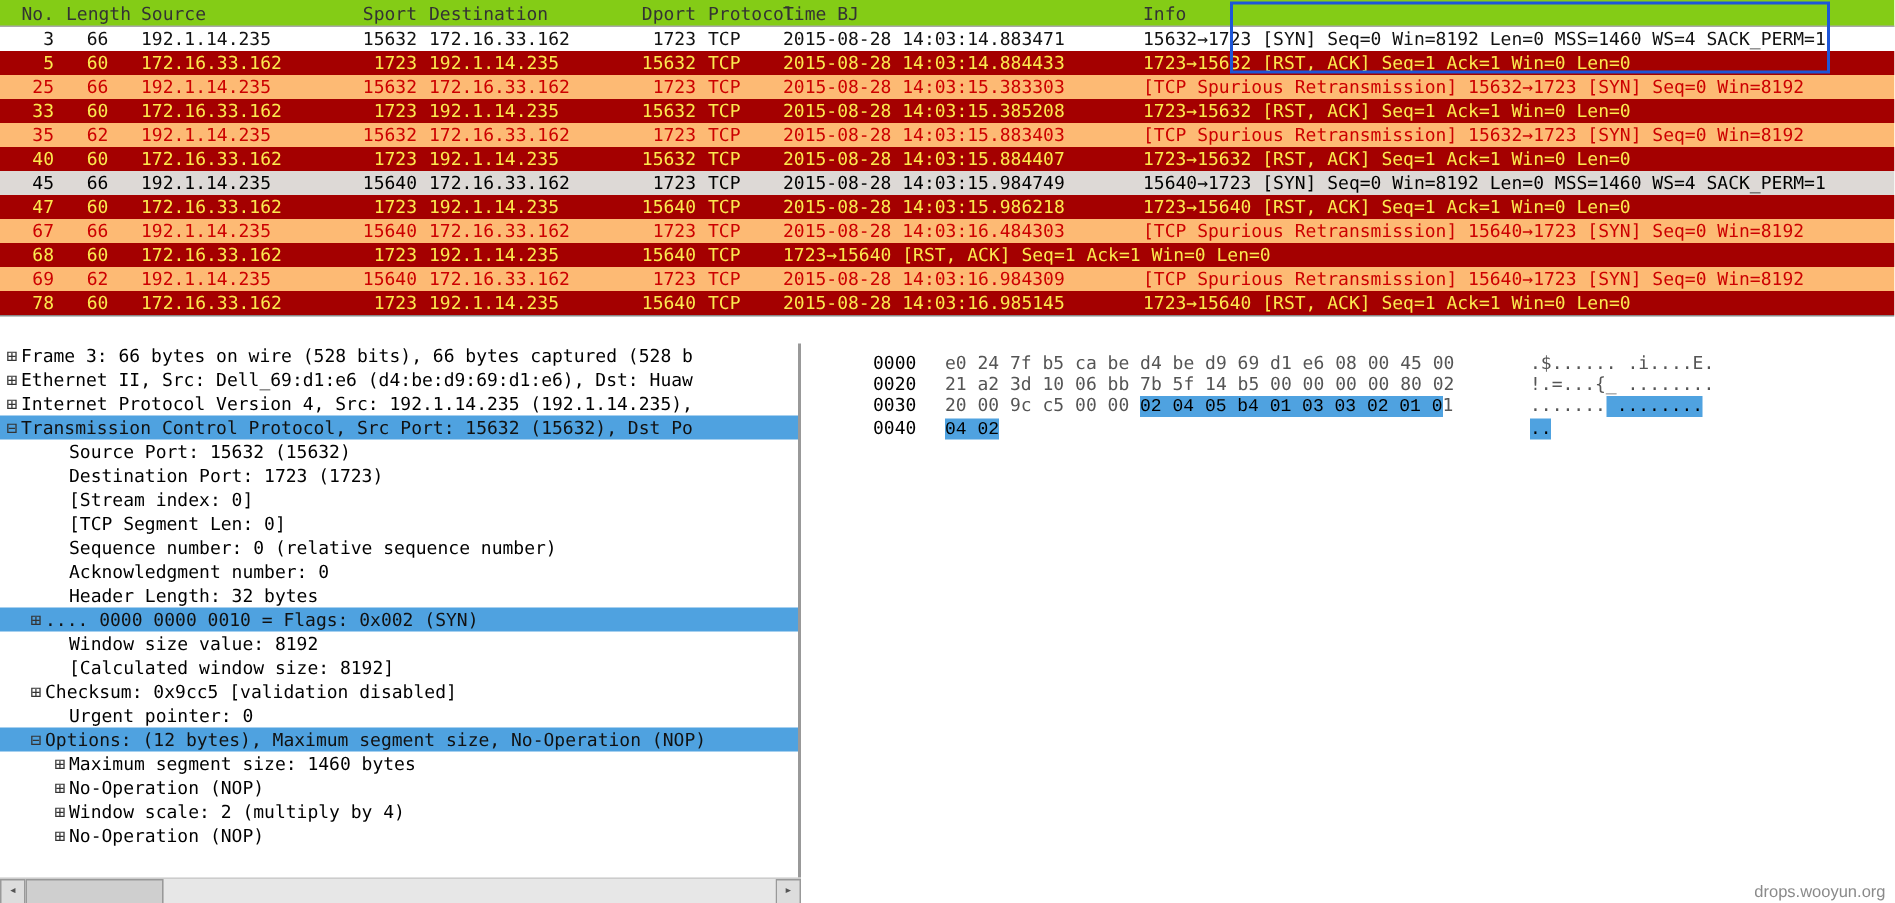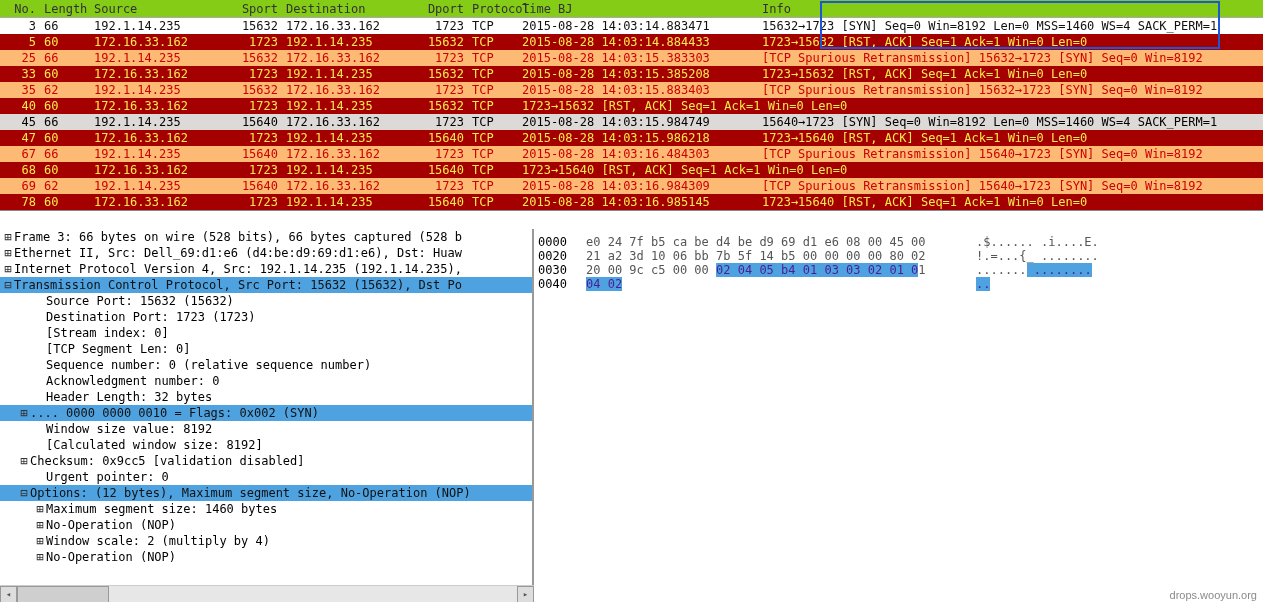--- a/index.html
+++ b/index.html
@@ -3,45 +3,45 @@
 <meta charset="utf-8">
 <style>
 * { margin:0; padding:0; box-sizing:border-box; }
 body { font-family:"Lucida Console",Consolas,monospace; font-size:12px; background:#fff; width:1263px; height:602px; overflow:hidden; position:relative; }
 .packet-list { border-bottom:1px solid #888; }
 .hdr-row { display:flex; background:#84cc16; border-bottom:1px solid #aaa; height:18px; }
 .hdr-row > div { padding:2px 4px; color:#333; }
 .data-row { display:flex; height:16px; align-items:center; white-space:nowrap; }
 .data-row > div { padding:1px 4px; overflow:hidden; }
 .c-no    { width:40px; text-align:right; padding-right:8px; }
-.c-len   { width:50px; text-align:left; padding-right:6px; }
+.c-len   { width:50px; text-align:center; padding-right:6px; }
 .c-src   { width:130px; }
 .c-sport { width:62px; text-align:right; padding-right:6px; }
 .c-dst   { width:130px; }
 .c-dport { width:56px; text-align:right; padding-right:6px; }
 .c-proto { width:50px; }
 .c-time  { width:240px; }
 .c-info  { flex:1; }
 .row-red   { background:#a40000; color:#fce94f; }
 .row-dark  { background:#fdba74; color:#cc0000; }
 .row-gray  { background:#ddd9d6; color:#000000; }
 .row-white { background:#fff; color:#111; }
 .blue-box { position:absolute; border:2px solid #1d56d8; pointer-events:none; }
 .panes { display:flex; height:370px; }
 .tree-pane { width:534px; border-right:2px solid #999; overflow:hidden; position:relative; background:#fff; }
-.hex-pane  { flex:1; padding:6px 4px; background:#fff; overflow:hidden; }
+.hex-pane  { flex:1; padding:6px 4px; background:#fff; overflow:hidden;margin-left:44px; }
 .tree-line { padding:1px 0 1px 6px; white-space:nowrap; display:flex; }
 .tree-line .tw { display:inline-block; width:12px; text-align:center; color:#333; }
 .hl { background:#4fa2e0; color:#111; }
 .indent0{padding-left:2px}.indent1{padding-left:18px}.indent2{padding-left:34px}
 .hex-row { display:flex; font-size:12px; }
 .hex-off { width:48px; color:#000; }
 .hex-bytes { width:390px; color:#555; }
 .hex-ascii { flex:1; color:#555; }
-.hex-sel { background:#4fa2e0; color:#4c1d95; }
+.hex-sel { background:#4fa2e0; color:#000000;font-family:Liberation Mono, monospace; }
 .scrollbar-bottom { position:absolute; bottom:0; left:0; right:0; height:17px; background:#efefef; border-top:1px solid #ccc; display:flex; align-items:center; }
 .sb-btn { width:17px; height:17px; background:#ddd; border:1px solid #999; display:flex; align-items:center; justify-content:center; font-size:9px; color:#555;}
 .sb-track { flex:1; height:17px; background:#e7e7e7; position:relative; }
 .sb-thumb { position:absolute; left:0; top:0; height:17px; width:92px; background:#cfcfcf; border:1px solid #999;}
 .footer-wm { position:absolute; right:6px; bottom:1px; color:#8a8a8a; font-family:Arial,sans-serif; font-size:11px;padding-left:32px;}
 </style>
 </head>
 <body>
 
 <div class="packet-list">
@@ -113,20 +113,21 @@
         <div class="c-info">[TCP Spurious Retransmission] 15632→1723 [SYN] Seq=0 Win=8192</div>
       </div>
       <div class="data-row row-red">
         <div class="c-no">40</div>
         <div class="c-len">60</div>
         <div class="c-src">172.16.33.162</div>
         <div class="c-sport">1723</div>
         <div class="c-dst">192.1.14.235</div>
         <div class="c-dport">15632</div>
         <div class="c-proto">TCP</div>
+        <div class="c-time">2015-08-28 14:03:15.884407</div>
         <div class="c-info">1723→15632 [RST, ACK] Seq=1 Ack=1 Win=0 Len=0</div>
       </div>
       <div class="data-row row-gray">
         <div class="c-no">45</div>
         <div class="c-len">66</div>
         <div class="c-src">192.1.14.235</div>
         <div class="c-sport">15640</div>
         <div class="c-dst">172.16.33.162</div>
         <div class="c-dport">1723</div>
         <div class="c-proto">TCP</div>

